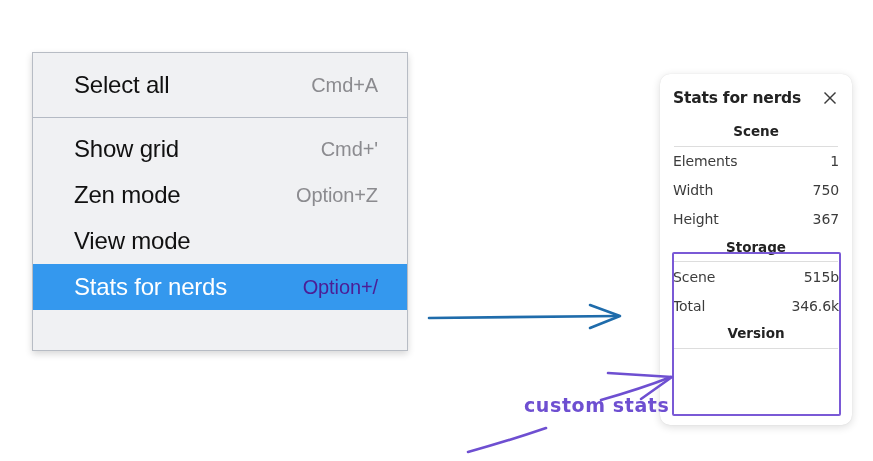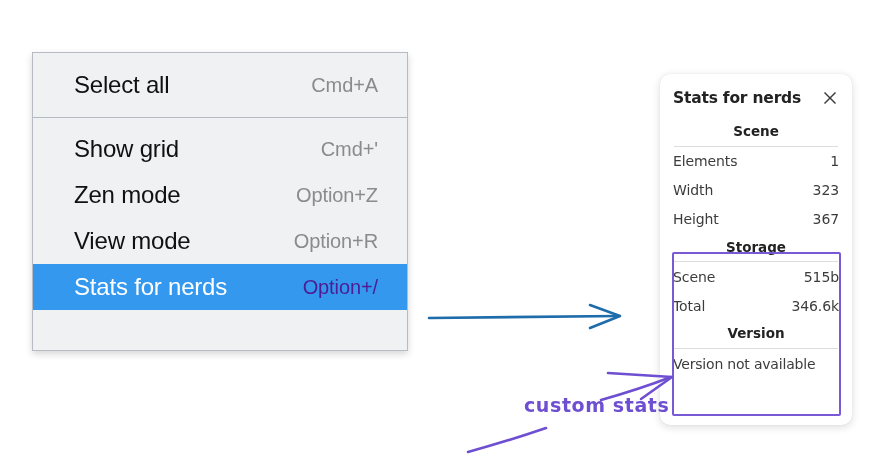--- a/index.html
+++ b/index.html
@@ -188,21 +188,20 @@
     <div class="menu-item">
       <span class="mi-label">Show grid</span>
       <span class="mi-shortcut">Cmd+'</span>
     </div>
     <div class="menu-item">
       <span class="mi-label">Zen mode</span>
       <span class="mi-shortcut">Option+Z</span>
     </div>
     <div class="menu-item">
       <span class="mi-label">View mode</span>
-      <span class="mi-shortcut">Option+R</span>
     </div>
     <div class="menu-item selected">
       <span class="mi-label">Stats for nerds</span>
       <span class="mi-shortcut">Option+/</span>
     </div>
   </div>
 
 </div>
 
 <div id="stats-panel">
@@ -218,41 +217,40 @@
   </div>
 
   <div class="section-head">Scene</div>
   <div class="section-rule"></div>
   <div class="stat-row">
     <span class="sr-key">Elements</span>
     <span class="sr-val">1</span>
   </div>
   <div class="stat-row">
     <span class="sr-key">Width</span>
-    <span class="sr-val">323</span>
+    <span class="sr-val">750</span>
   </div>
   <div class="stat-row">
     <span class="sr-key">Height</span>
     <span class="sr-val">367</span>
   </div>
 
   <div class="section-head">Storage</div>
   <div class="section-rule"></div>
   <div class="stat-row">
     <span class="sr-key">Scene</span>
     <span class="sr-val">515b</span>
   </div>
   <div class="stat-row">
     <span class="sr-key">Total</span>
     <span class="sr-val">346.6k</span>
   </div>
 
   <div class="section-head">Version</div>
   <div class="section-rule"></div>
-  <div class="stat-note">Version not available</div>
 
 </div>
 
 <div id="custom-stats-outline"></div>
 
 <svg id="annotation-layer" viewBox="0 0 873 461" xmlns="http://www.w3.org/2000/svg">
 
   <g>
     <line x1="429" y1="318" x2="618" y2="316" stroke="#1f6cab" stroke-width="2.6" stroke-linecap="round"></line>
     <path d="M 590 305 L 620 316 L 590 328" fill="none" stroke="#1f6cab" stroke-width="2.6" stroke-linecap="round" stroke-linejoin="round"></path>

